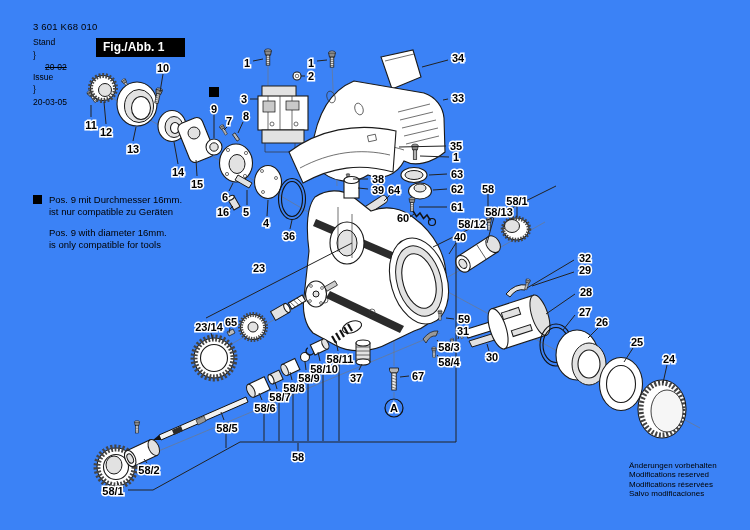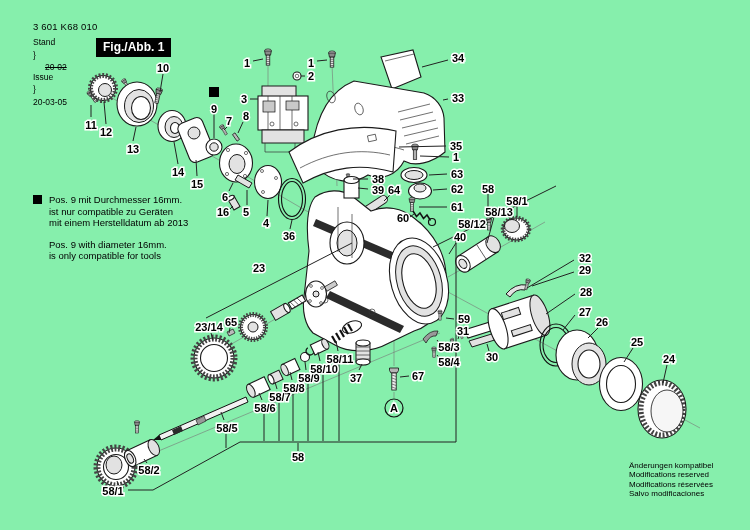--- a/index.html
+++ b/index.html
@@ -1,25 +1,25 @@
 <!DOCTYPE html>
 <html><head>
 <meta charset="utf-8">
 <style>
   html,body{margin:0;padding:0;background:#fff;}
-  #page{position:relative;width:750px;height:530px;background:#86efac;overflow:hidden;
+  #page{position:relative;width:750px;height:530px;background:#3b82f6;overflow:hidden;
         font-family:"Liberation Sans",sans-serif;color:#000;}
   #diagram-svg{position:absolute;left:0;top:0;}
   
   .hdr{position:absolute;left:33px;top:21px;font-size:9.5px;letter-spacing:.2px;}
   .issue-block{position:absolute;left:33px;top:38px;font-size:8.5px;line-height:9.5px;}
   .issue-block .row{display:flex;gap:3px;flex-direction:column;}
   .strike{text-decoration:line-through;margin-left:12px;}
   .fig-badge{position:absolute;left:96px;top:38px;background:#000;color:#fff;
-             font-weight:bold;font-size:12px;padding:2px 7px 3px 7px;}
+             font-weight:bold;font-size:12px;padding:2px 21px 3px 7px;}
   
   .note{position:absolute;left:33px;top:194px;font-size:9.5px;line-height:11.5px;display:flex;gap:7px;}
   .note .sq{width:9px;height:9px;background:#000;margin-top:1px;flex:0 0 auto;}
   .note .gap{height:10px;}
   
   .footer{position:absolute;left:629px;top:461px;font-size:8px;line-height:9.4px;}
   
   .oln{fill:#fff;stroke:#1a1a1a;stroke-width:1.1;}
   .shade{fill:#e2e2e2;stroke:#1a1a1a;stroke-width:1;}
   .dk{fill:#2b2b2b;stroke:none;}
@@ -52,29 +52,28 @@
     </div>
   </div>
 
   <div class="fig-badge">Fig./Abb. 1</div>
 
   <div class="note">
     <div class="sq"></div>
     <div>
       <div>Pos. 9 mit Durchmesser 16mm.</div>
       <div>ist nur compatible zu Geräten</div>
-      <div>mit einem Herstelldatum ab 2013</div>
       <div class="gap"></div>
       <div>Pos. 9 with diameter 16mm.</div>
       <div>is only compatible for tools</div>
     </div>
   </div>
 
   <div class="footer">
-    <div>Änderungen kompatibel</div>
+    <div>Änderungen vorbehalten</div>
     <div>Modifications reserved</div>
     <div>Modifications réservées</div>
     <div>Salvo modificaciones</div>
   </div>
 
   <svg id="diagram-svg" width="750" height="530" viewBox="0 0 750 530">
     <defs>
       <g id="sc">
         <ellipse cx="0" cy="-1.4" rx="3.2" ry="1.5" fill="#cfcfcf" stroke="#111" stroke-width=".7"></ellipse>
         <path d="M-3.2,-1 L3.2,-1 L2.4,3 L-2.4,3 Z" fill="#8a8a8a" stroke="#111" stroke-width=".7"></path>

